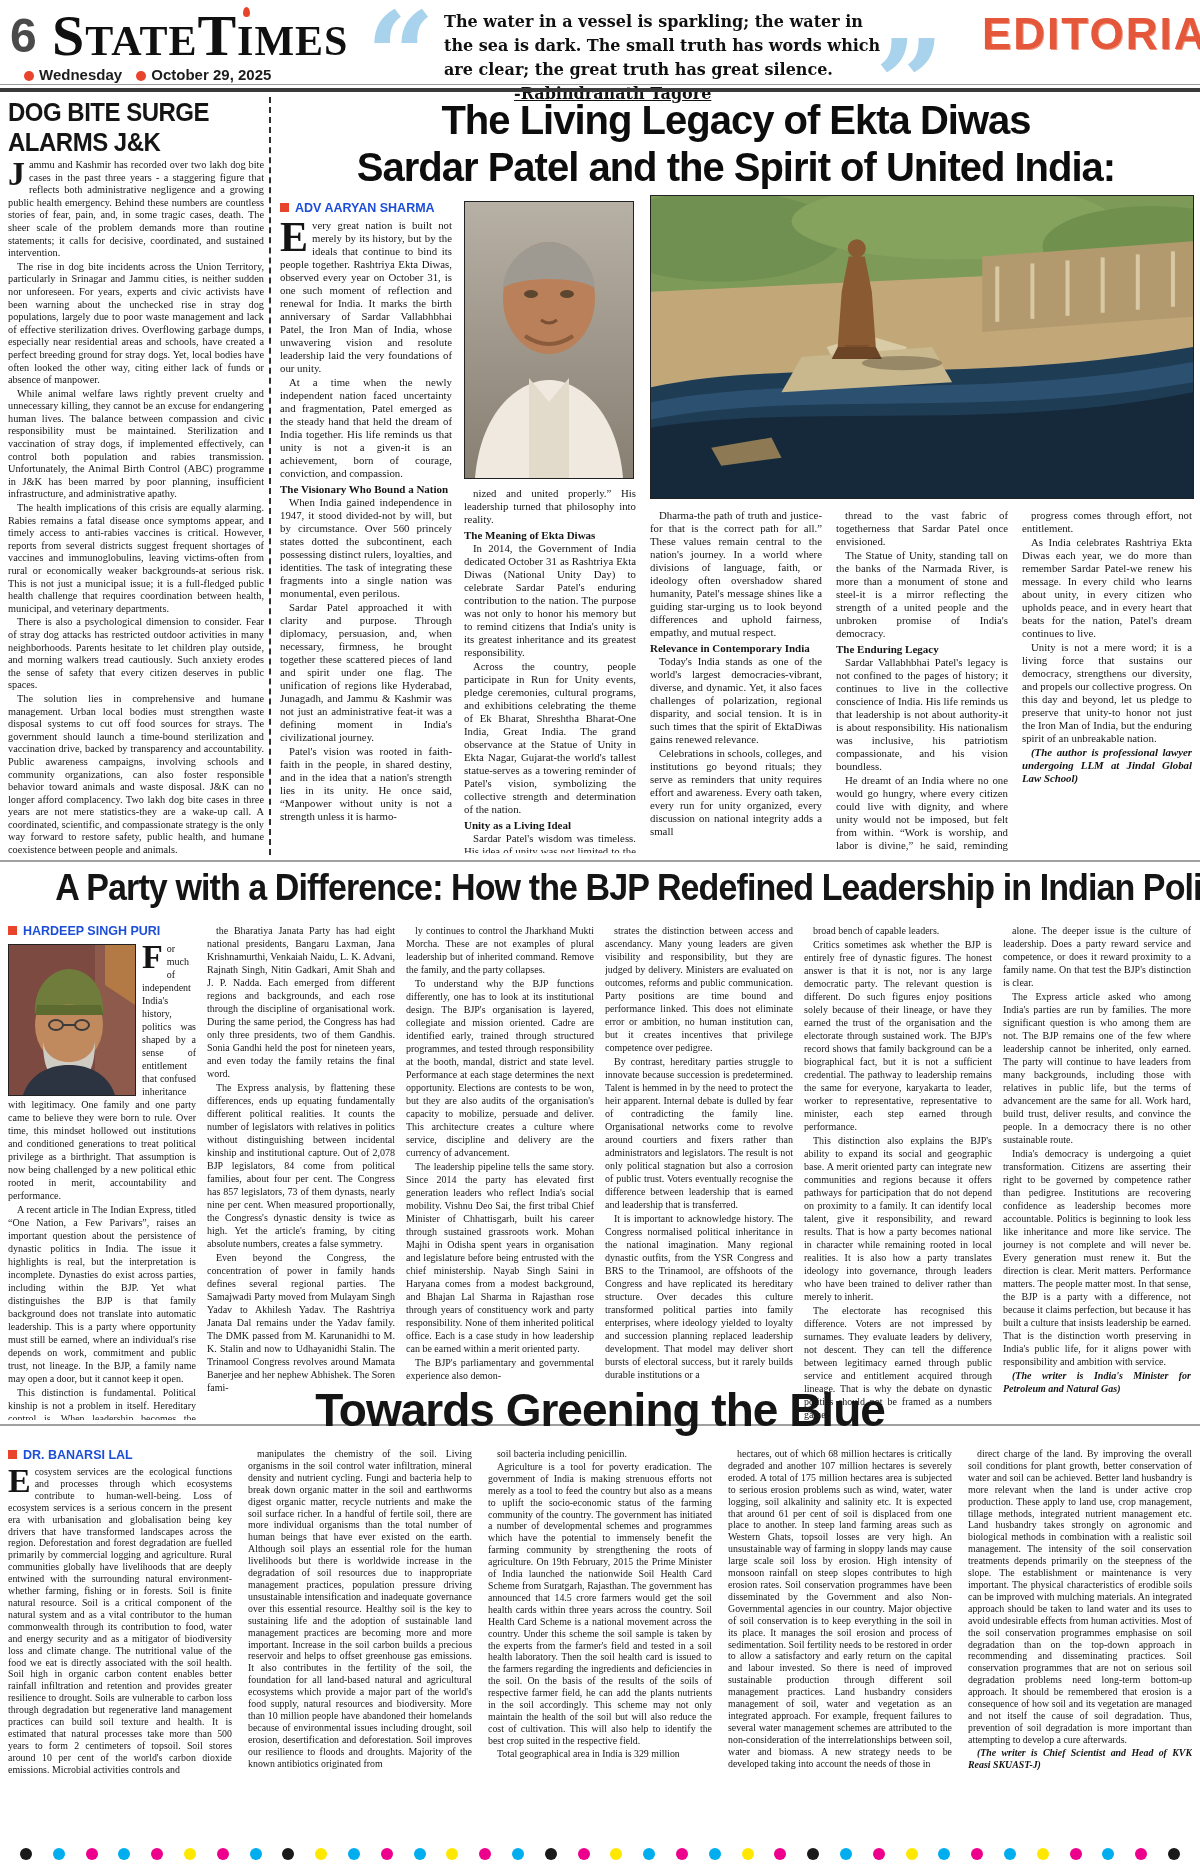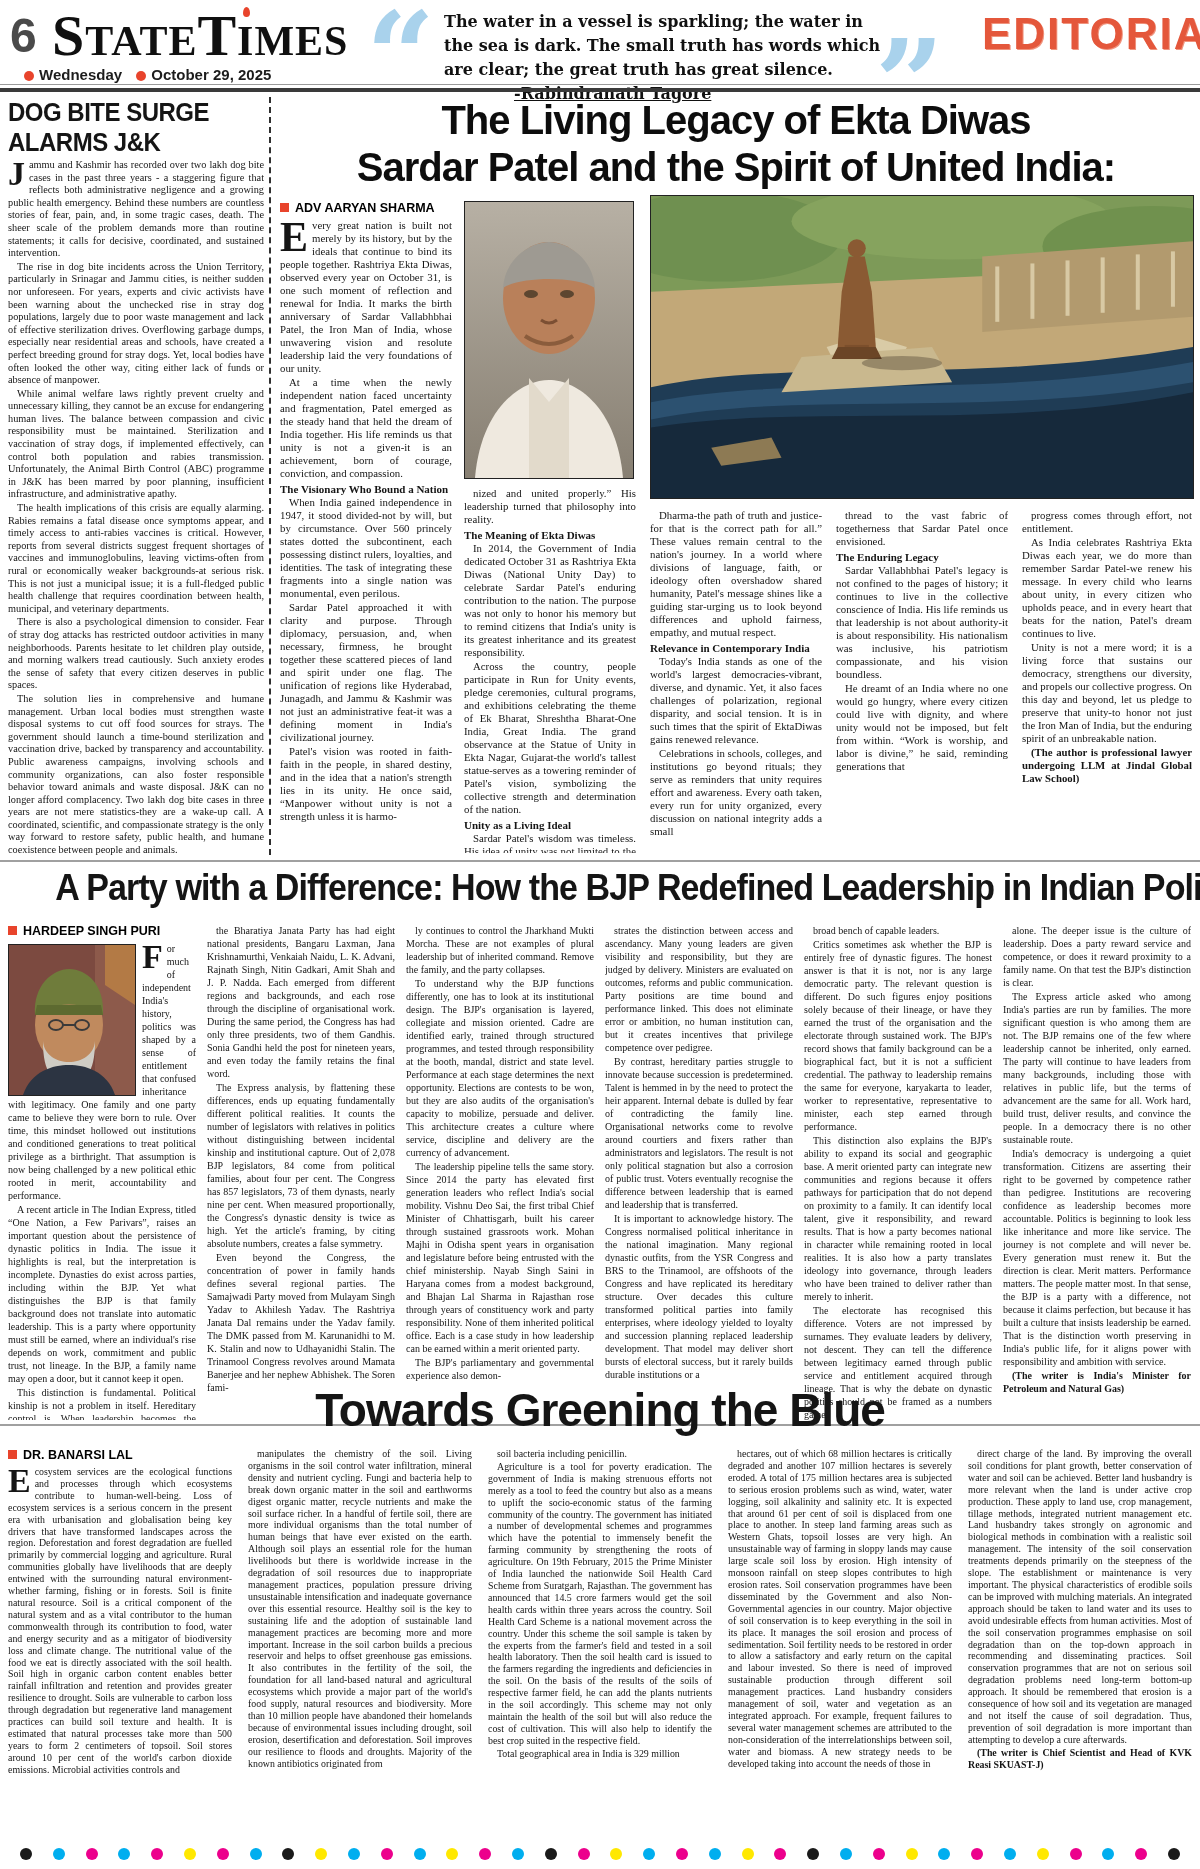--- a/index.html
+++ b/index.html
@@ -31,27 +31,27 @@
   .editorial{position:absolute;left:982px;top:12px;font-family:"Liberation Sans",sans-serif;
         font-size:44px;font-weight:800;letter-spacing:2px;color:#e4573b;line-height:1;
         text-shadow:1px 1px 0 #f0947e;}
   .rule-thin{position:absolute;left:0;width:1200px;border-top:1px solid #9a9a9a;}
   .rule-thick{position:absolute;left:0;width:1200px;border-top:4px solid #3a3a3a;}
   .rule-mid{position:absolute;left:0;width:1200px;border-top:2px solid #a0a0a0;}
 
   
   .b{margin:0 0 1px 0;text-align:justify;text-indent:9px;}
   .sub{margin:3px 0 1px 0;font-size:11px;font-weight:700;font-family:"Liberation Serif",serif;}
-  .note{font-weight:700;}
+  .note{font-weight:700;font-style:italic;}
   .dc{text-indent:0;}
   .dc::first-letter{float:left;font-size:34px;line-height:27px;font-weight:700;
         padding:1px 4px 0 0;}
   .dc-lg::first-letter{font-size:42px;line-height:34px;}
   .byline{font-family:"Liberation Sans",sans-serif;font-size:12.5px;font-weight:700;
-        color:#000000;margin:0 0 4px 0;white-space:nowrap;}
+        color:#1d4ed8;margin:0 0 4px 0;white-space:nowrap;}
   .bsq{display:inline-block;width:9px;height:9px;background:#e8442c;margin-right:6px;}
 
   
   .dogbite{position:absolute;left:8px;top:97px;width:256px;height:758px;overflow:hidden;}
   .dogbite h2{margin:0 0 6px 0;font-family:"Liberation Sans",sans-serif;font-size:24px;
         font-weight:800;letter-spacing:-0.5px;transform:scaleY(1.08);transform-origin:top left;}
   .dogbite .b{font-size:10.3px;line-height:12.6px;}
   .vdash{position:absolute;left:269px;top:97px;height:758px;border-left:2px dashed #2e2e2e;}
 
   
@@ -209,20 +209,21 @@
 
     <div class="pcol pc3">
       <p class="b">Dharma-the path of truth and justice-for that is the correct path for all.” These values remain central to the nation's journey. In a world where divisions of language, faith, or ideology often overshadow shared humanity, Patel's message shines like a guiding star-urging us to look beyond differences and uphold fairness, empathy, and mutual respect.</p>
       <h4 class="sub">Relevance in Contemporary India</h4>
       <p class="b">Today's India stands as one of the world's largest democracies-vibrant, diverse, and dynamic. Yet, it also faces challenges of polarization, regional disparity, and social tension. It is in such times that the spirit of EktaDiwas gains renewed relevance.</p>
       <p class="b">Celebrations in schools, colleges, and institutions go beyond rituals; they serve as reminders that unity requires effort and awareness. Every oath taken, every run for unity organized, every discussion on national integrity adds a small</p>
     </div>
 
     <div class="pcol pc4">
       <p class="b">thread to the vast fabric of togetherness that Sardar Patel once envisioned.</p>
+      <p class="b">The Statue of Unity, standing tall on the banks of the Narmada River, is more than a monument of stone and steel-it is a mirror reflecting the strength of a united people and the unbroken promise of India's democracy.</p>
       <h4 class="sub">The Enduring Legacy</h4>
       <p class="b">Sardar Vallabhbhai Patel's legacy is not confined to the pages of history; it continues to live in the collective conscience of India. His life reminds us that leadership is not about authority-it is about responsibility. His nationalism was inclusive, his patriotism compassionate, and his vision boundless.</p>
       <p class="b">He dreamt of an India where no one would go hungry, where every citizen could live with dignity, and where unity would not be imposed, but felt from within. “Work is worship, and labor is divine,” he said, reminding generations that</p>
     </div>
 
     <div class="pcol pc5">
       <p class="b">progress comes through effort, not entitlement.</p>
       <p class="b">As India celebrates Rashtriya Ekta Diwas each year, we do more than remember Sardar Patel-we renew his message. In every child who learns about unity, in every citizen who upholds peace, and in every heart that beats for the nation, Patel's dream continues to live.</p>
       <p class="b">Unity is not a mere word; it is a living force that sustains our democracy, strengthens our diversity, and propels our collective progress. On this day and beyond, let us pledge to preserve that unity-to honor not just the Iron Man of India, but the enduring spirit of an unbreakable nation.</p>
       <p class="b note">(The author is professional lawyer undergoing LLM at Jindal Global Law School)</p>

